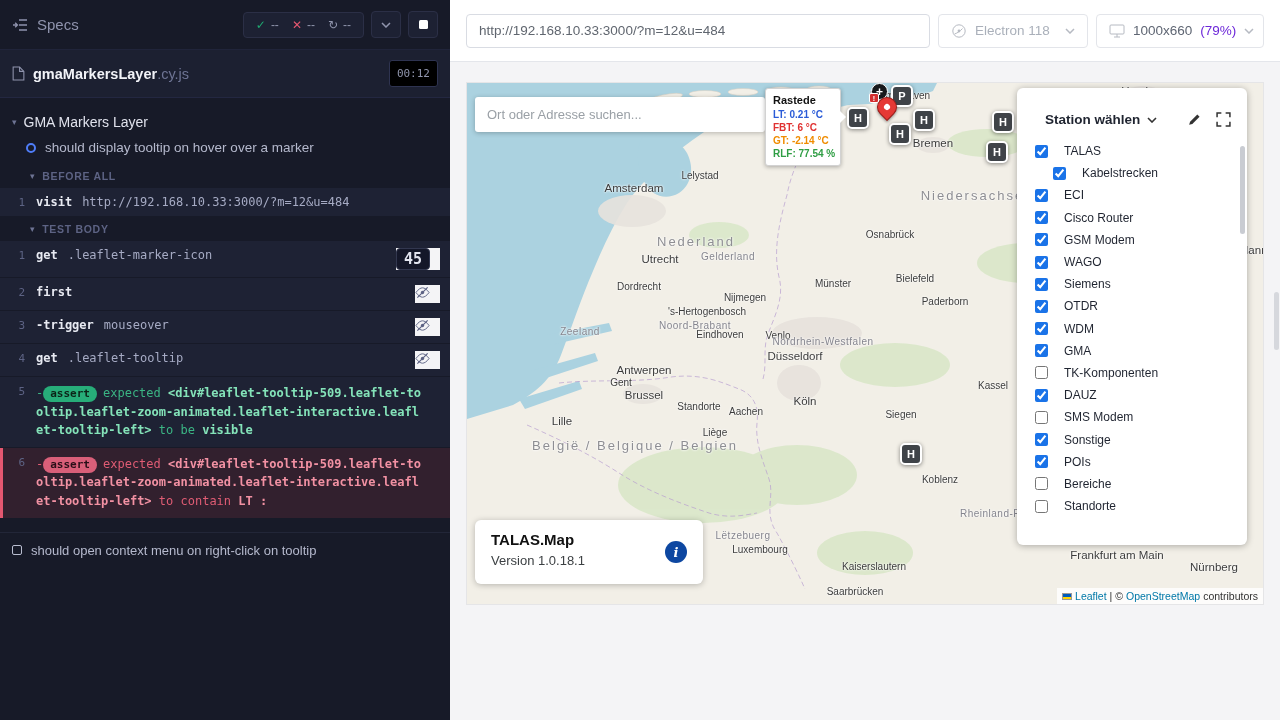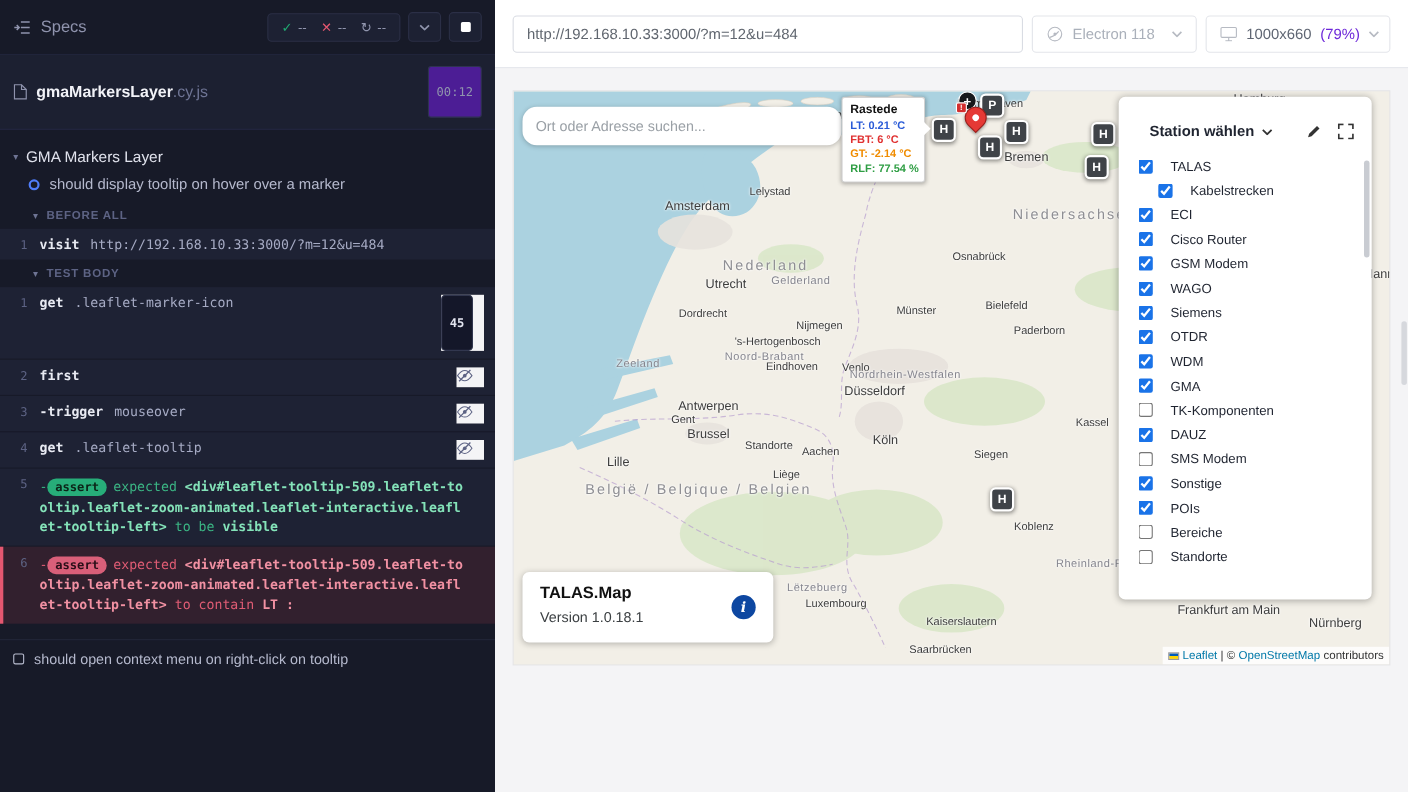--- a/index.html
+++ b/index.html
@@ -15,35 +15,35 @@
   .stats { display:flex; gap:13px; border:1px solid #2b2f46; background:#1d2133; border-radius:4px; padding:5px 12px; font-size:12px; color:#9095ad; align-items:center; }
   .stat { display:flex; gap:5px; align-items:center; }
   .stat .ic { font-size:12px; line-height:1; }
   .ic.pass { color:#1fa971; } .ic.fail { color:#e45770; } .ic.pend { color:#9095ad; }
   .icbtn { width:30px; height:27px; border:1px solid #2b2f46; background:#1d2133; border-radius:4px; display:flex; align-items:center; justify-content:center; color:#9095ad; cursor:pointer; }
   .stop-ic { width:9px; height:9px; background:#fff; border-radius:1.5px; display:block; }
 
   .spec-row { display:flex; align-items:center; gap:8px; padding:10px 12px; background:#1c2031; border-bottom:1px solid #232741; flex:none; color:#8f93ad; }
   .spec-name { color:#f2f3f8; font-weight:bold; font-size:14.5px; }
   .spec-ext { color:#6e7494; font-weight:normal; }
-  .spec-time { margin-left:auto; font-size:11px; color:#9095ad; background:#4c1d95; border:1px solid #2e3350; padding:16px 7px; border-radius:3px; font-family:"DejaVu Sans Mono",monospace; }
+  .spec-time { margin-left:auto; font-size:11px; color:#9095ad; background:#000000; border:1px solid #2e3350; padding:6px 7px; border-radius:3px; font-family:"DejaVu Sans Mono",monospace; }
 
   .runnables { padding-top:10px; overflow:hidden; }
   .suite-row { display:flex; align-items:center; gap:7px; padding:6px 12px; color:#e0e2ec; font-size:14px; cursor:pointer; }
   .caret { color:#6e7494; font-size:9px; }
   .test-row { display:flex; align-items:center; gap:9px; padding:4px 12px 8px 26px; color:#b5b9cd; font-size:13.5px; cursor:pointer; }
   .ring { width:10px; height:10px; border:2px solid #4f7df9; border-radius:50%; flex:none; }
   .sec-row { display:flex; align-items:center; gap:7px; padding:7px 12px 5px 30px; color:#5d6384; font-size:10.5px; font-weight:bold; letter-spacing:.7px; cursor:pointer; }
 
   .cmd { display:flex; align-items:flex-start; background:#1e2234; padding:7px 10px 7px 0; font-family:"DejaVu Sans Mono",monospace; font-size:12px; color:#a6abc4; margin-top:1px; cursor:pointer; }
   .cmd .num { width:36px; text-align:right; padding-right:11px; color:#5d6384; font-size:11px; flex:none; padding-top:1px; }
   .cmd .method { font-weight:bold; color:#e8eaf2; margin-right:10px; white-space:pre; }
   .cmd .args { color:#a6abc4; word-break:break-all; padding-right:8px; }
   .cmd .right { margin-left:auto; display:flex; align-items:center; gap:6px; padding-right:10px; flex:none; }
-  .badge { background:#141729; border:1px solid #32374f; color:#e3e5f0; font-size:11px; padding:18px 7px; border-radius:4px; font-weight:bold; }
+  .badge { background:#141729; border:1px solid #32374f; color:#e3e5f0; font-size:15px; padding:1px 7px; border-radius:4px; font-weight:bold; }
   .eye { color:#5d6384; }
 
   .cmd .msg { flex:1; line-height:1.55; word-break:break-all; padding-right:14px; }
   .cmd.assert .msg { color:#3bb584; }
   .cmd.assert .msg strong { color:#84e3b9; }
   .pill { display:inline-block; background:#27ad79; color:#0c2418; font-weight:bold; padding:0 7px; border-radius:9px; font-size:11px; line-height:16px; margin-right:6px; }
   .cmd.failed { background:#32202e; border-left:3px solid #e45770; }
   .cmd.failed .num { width:33px; }
   .cmd.failed .msg { color:#e05c74; }
   .cmd.failed .msg strong { color:#f291a3; }
@@ -79,21 +79,21 @@
   .plus { position:absolute; width:17px; height:17px; background:#17191c; border:1px solid #fff; border-radius:50%; color:#fff; font-weight:bold; font-size:12px; display:flex; align-items:center; justify-content:center; z-index:12; cursor:pointer; }
   .pin { position:absolute; width:20px; height:20px; background:#e53935; border:1px solid #9c1f1c; border-radius:50% 50% 50% 0; transform:rotate(-45deg); box-shadow:-1px 1px 3px rgba(0,0,0,.4); z-index:13; cursor:pointer; }
   .pin-dot { position:absolute; left:6px; top:6px; width:6px; height:6px; background:#fff; border-radius:50%; }
   .pin-badge { position:absolute; width:10px; height:10px; background:#d32f2f; border:1px solid #fff; border-radius:2px; color:#fff; font-size:7px; font-weight:bold; display:flex; align-items:center; justify-content:center; z-index:14; }
 
   .tooltip { position:absolute; left:298px; top:5px; width:76px; background:#fff; border:1px solid #d2d2d2; border-radius:3px; box-shadow:0 1px 4px rgba(0,0,0,.3); padding:5px 7px; z-index:30; }
   .tooltip:after { content:""; position:absolute; right:-6px; top:22px; border:6px solid transparent; border-right:none; border-left:6px solid #fff; }
   .tt-title { font-size:11px; font-weight:bold; color:#111; margin-bottom:2px; }
   .tt-row { font-size:10px; font-weight:bold; line-height:13px; white-space:nowrap; }
 
-  .search { position:absolute; left:8px; top:14px; width:290px; height:35px; background:#fff; border-radius:13px; box-shadow:0 1px 5px rgba(0,0,0,.25); z-index:25; display:flex; align-items:center; }
+  .search { position:absolute; left:8px; top:14px; width:290px; height:35px; background:#fff; border-radius:3px; box-shadow:0 1px 5px rgba(0,0,0,.25); z-index:25; display:flex; align-items:center; }
   .search input { border:none; outline:none; width:100%; height:100%; padding:0 12px; font-size:13px; color:#333; background:transparent; font-family:"Liberation Sans",sans-serif; }
   .search input::placeholder { color:#9aa0a6; }
 
   .panel { position:absolute; left:550px; top:5px; width:230px; height:457px; background:#fff; border-radius:6px; box-shadow:0 1px 7px rgba(0,0,0,.3); z-index:20; padding-top:24px; }
   .panel-head { display:flex; align-items:center; padding:0 16px 0 28px; color:#222; }
   .panel-title { font-size:13.5px; font-weight:bold; color:#1f2430; cursor:pointer; }
   .panel-head .chev { color:#333; margin-left:7px; cursor:pointer; }
   .panel-head .tool { margin-left:auto; color:#333; cursor:pointer; display:flex; }
   .panel-head .tool + .tool { margin-left:14px; }
   .panel-list { list-style:none; margin-top:13px; }

